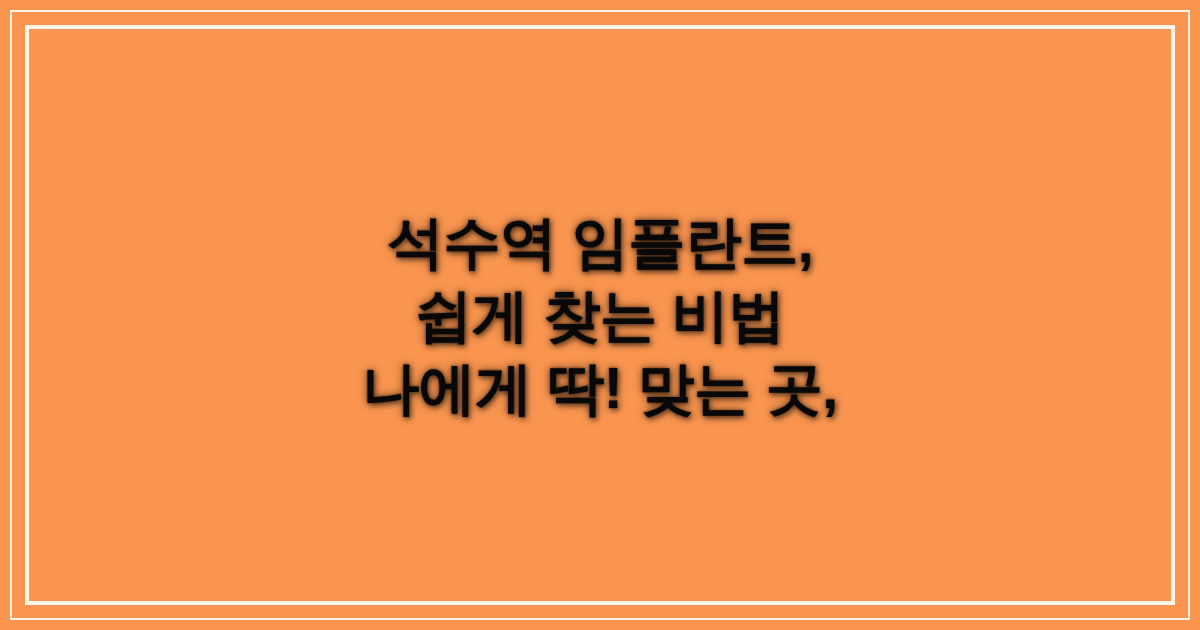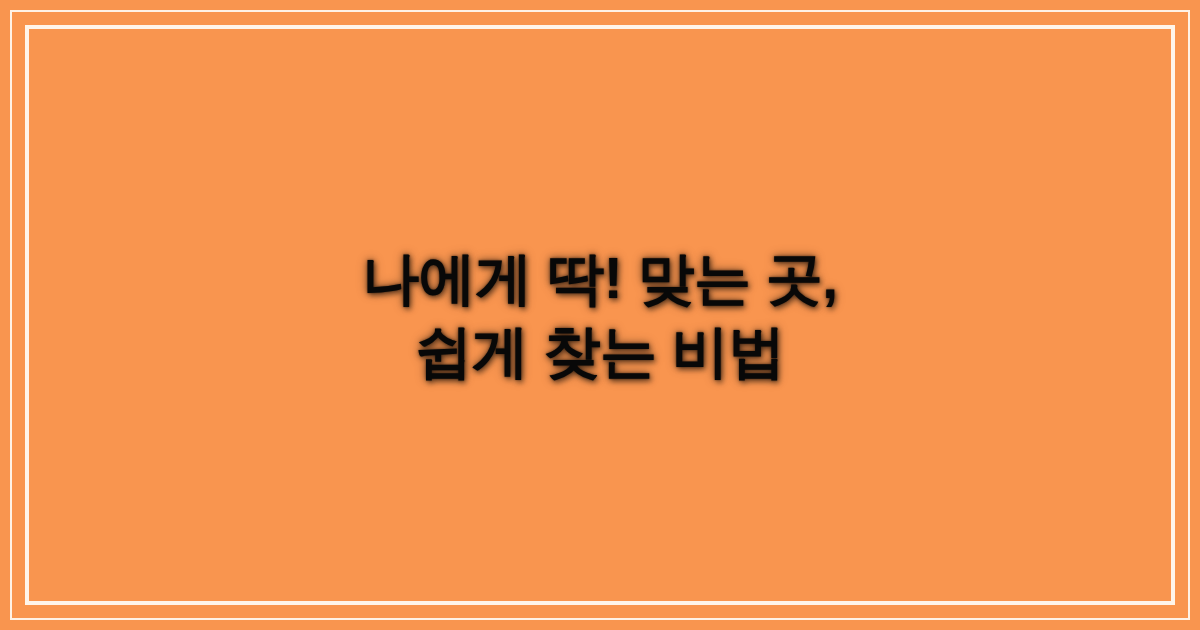--- a/index.html
+++ b/index.html
@@ -81,17 +81,18 @@
 </style>
 </head>
 <body>
 
 <div id="thumbnail-card">
 
   <div id="frame-outer"></div>
   <div id="frame-inner"></div>
 
   <div id="title-block">
+    <span class="title-line">석수역 임플란트,</span>
+    <span class="title-line">쉽게 찾는 비법</span>
     <span class="title-line">나에게 딱! 맞는 곳,</span>
-    <span class="title-line">쉽게 찾는 비법</span>
   </div>
 
 </div>
 
 </body></html>

